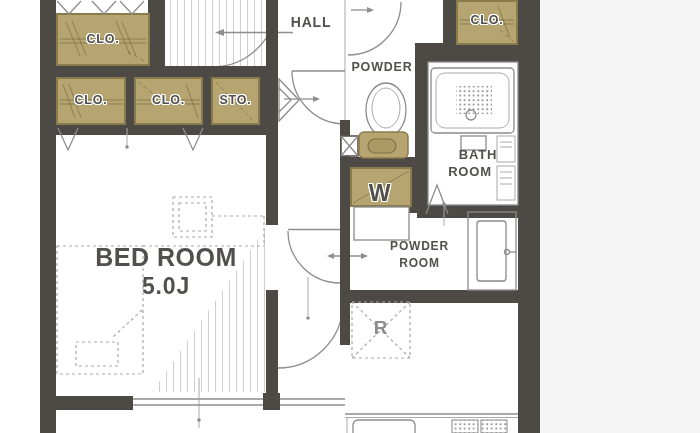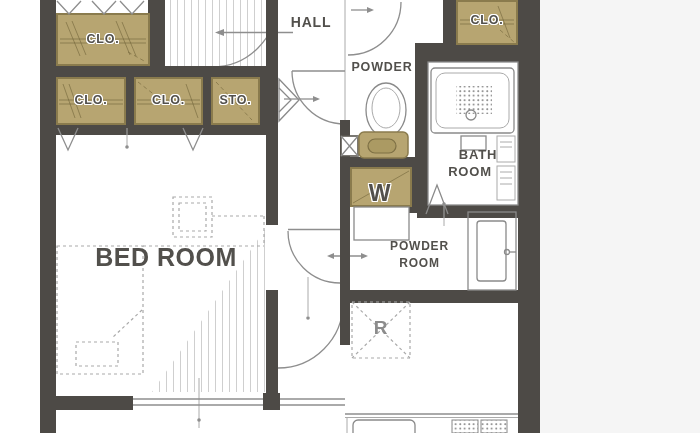--- a/index.html
+++ b/index.html
@@ -215,20 +215,21 @@
   <div class="lbl" style="left:428px;top:146px;width:84px;font-size:13px;line-height:17px;">
     <span style="display:block;margin-left:16px;">BATH</span>
     <span style="display:block;">ROOM</span>
   </div>
   <div class="lbl" style="left:357px;top:238px;width:125px;font-size:12px;line-height:16.5px;">
     <span style="display:block;">POWDER</span>
     <span style="display:block;">ROOM</span>
   </div>
   <div class="lbl" style="left:66px;top:242px;width:200px;">
     <span style="display:block;font-size:25px;line-height:30px;letter-spacing:0.5px;">BED ROOM</span>
+    <span style="display:block;font-size:23px;line-height:29px;">5.0J</span>
   </div>
 
   <div class="lbl halo" style="left:56px;top:32px;width:94px;font-size:12.5px;">CLO.</div>
   <div class="lbl halo" style="left:56px;top:93px;width:70px;font-size:12.5px;">CLO.</div>
   <div class="lbl halo" style="left:134px;top:93px;width:69px;font-size:12.5px;">CLO.</div>
   <div class="lbl halo" style="left:211px;top:93px;width:49px;font-size:12.5px;">STO.</div>
   <div class="lbl halo" style="left:456px;top:13px;width:62px;font-size:12.5px;">CLO.</div>
 
   <div class="lbl halo" style="left:348px;top:180px;width:64px;font-size:23px;">W</div>
   <div class="lbl muted" style="left:352px;top:317px;width:58px;font-size:19px;">R</div>

